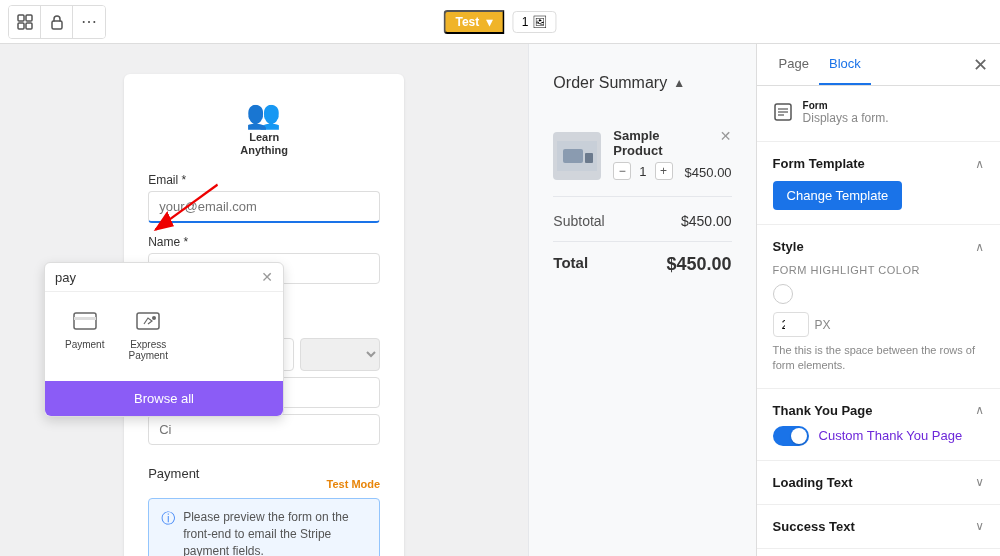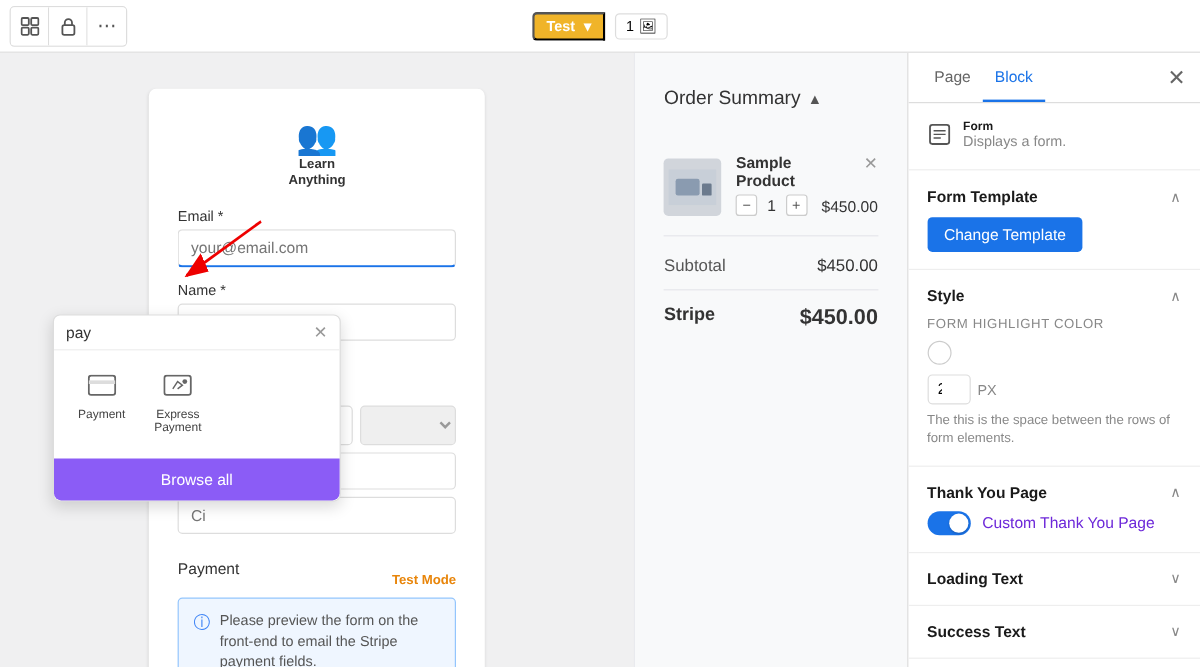--- a/index.html
+++ b/index.html
@@ -653,21 +653,21 @@
       <div class="product-price">$450.00</div>
       <button class="remove-btn">✕</button>
     </div>
 
     <div class="summary-row">
       <span class="summary-label">Subtotal</span>
       <span class="summary-value">$450.00</span>
     </div>
 
     <div class="total-row">
-      <span class="total-label">Stripe</span>
+      <span class="total-label">Total</span>
       <span class="total-value">$450.00</span>
     </div>
   </div>
 
   <div class="settings-panel">
 
     <div class="panel-tabs">
       <div class="panel-tab">
         <span>Page</span>
       </div>

